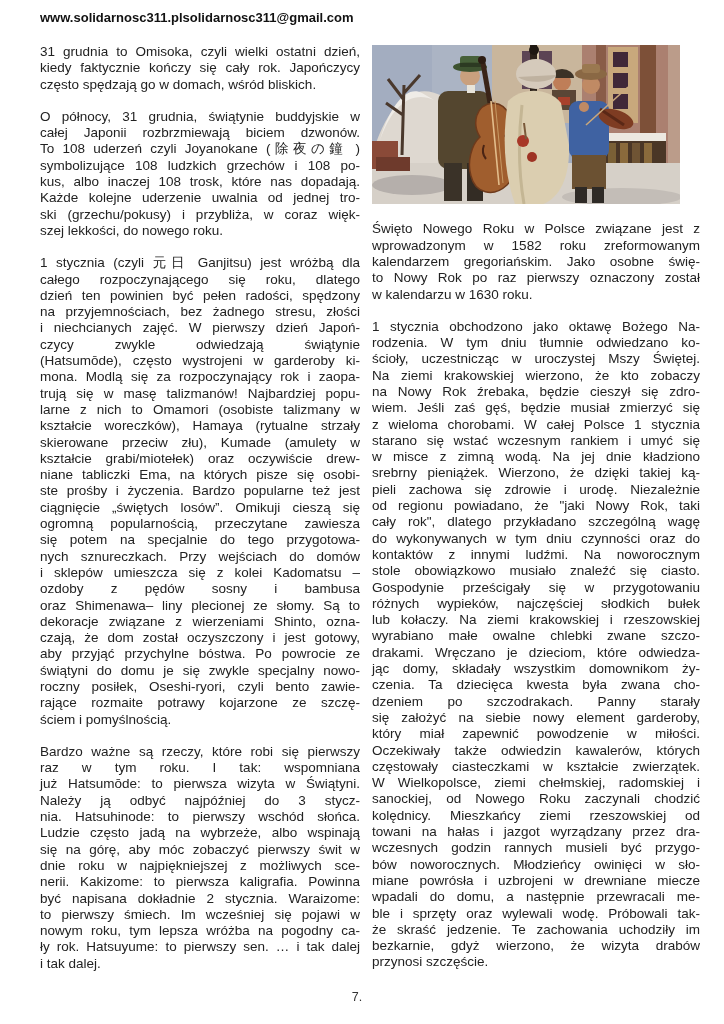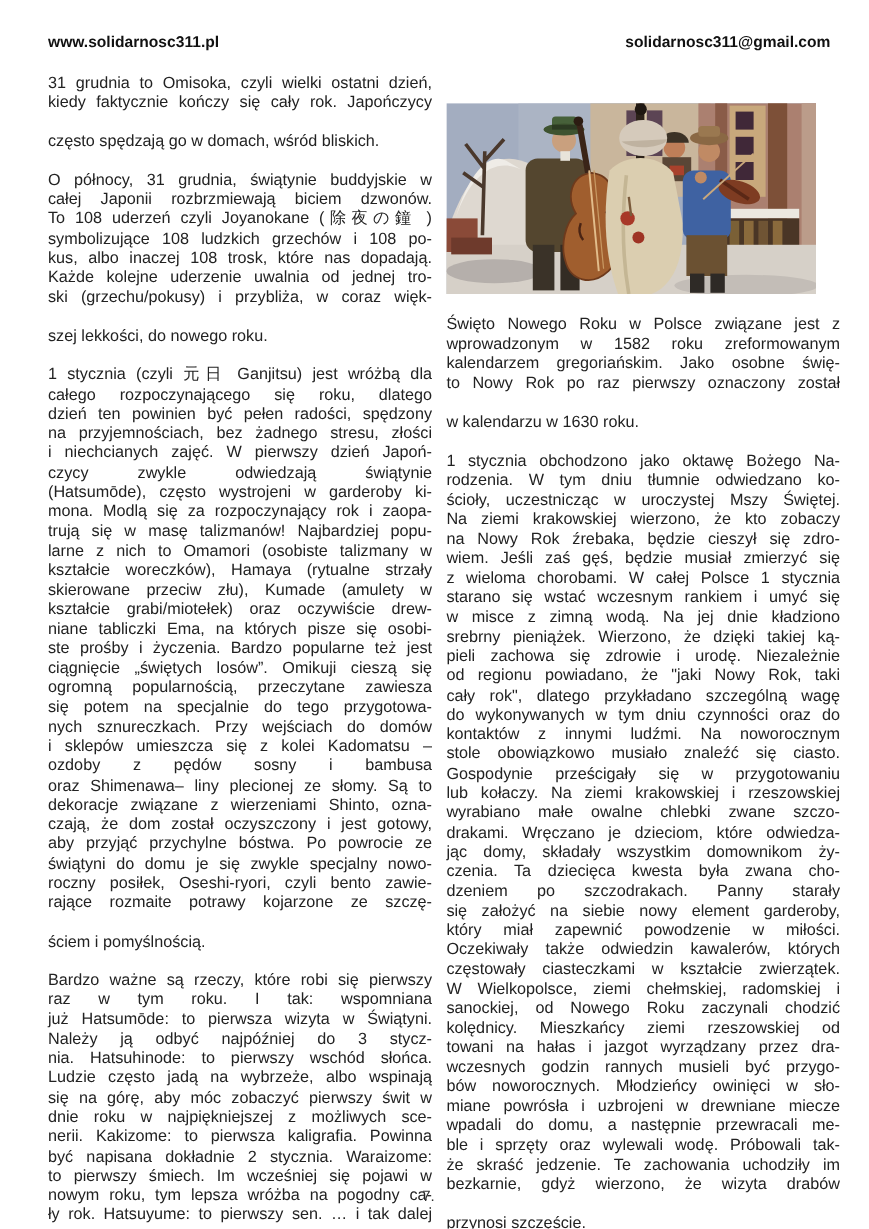--- a/index.html
+++ b/index.html
@@ -5,41 +5,41 @@
   html,body{margin:0;padding:0;background:#ffffff;}
   .page{
     position:relative;
     width:724px;height:1024px;
     background:#ffffff;
     overflow:hidden;
     font-family:"Liberation Sans","DejaVu Sans",sans-serif;
     color:#1f1f1f;
   }
   .hdr{
-    display:flex;justify-content:space-between;
-    padding:27px 32px 0 40px;
+    display:flex;justify-content:flex-start;
+    padding:10px 32px 0 40px;
     font-size:13px;font-weight:bold;color:#111;
   }
   .columns{
     display:flex;gap:12px;
     padding-left:40px;
     margin-top:19px;
     align-items:center;
   }
   .col{
     width:320px;
     font-size:13.5px;
     line-height:16.3px;
     color:#222;
   }
   .col.right{width:328px;}
   .para{margin:0 0 16px 0;}
   .para:last-child{margin-bottom:0;}
   .ln{display:block;text-align:justify;text-align-last:justify;}
-  .ln.last{text-align-last:auto;margin-top:16px;}
+  .ln.last{text-align-last:auto;}
   .painting{display:block;width:308px;height:159px;margin:0 0 17px 0;}
   .ftr{
     position:absolute;left:0;right:10px;bottom:20px;
     text-align:center;font-size:12.5px;color:#333;
   }
 </style>
 </head>
 <body>
 
 <div class="page">
@@ -232,20 +232,21 @@
             <span class="ln">starano się wstać wczesnym rankiem i umyć się</span>
             <span class="ln">w misce z zimną wodą. Na jej dnie kładziono</span>
             <span class="ln">srebrny pieniążek. Wierzono, że dzięki takiej ką-</span>
             <span class="ln">pieli zachowa się zdrowie i urodę. Niezależnie</span>
             <span class="ln">od regionu powiadano, że "jaki Nowy Rok, taki</span>
             <span class="ln">cały rok", dlatego przykładano szczególną wagę</span>
             <span class="ln">do wykonywanych w tym dniu czynności oraz do</span>
             <span class="ln">kontaktów z innymi ludźmi. Na noworocznym</span>
             <span class="ln">stole obowiązkowo musiało znaleźć się ciasto.</span>
             <span class="ln">Gospodynie prześcigały się w przygotowaniu</span>
+            <span class="ln">różnych wypieków, najczęściej słodkich bułek</span>
             <span class="ln">lub kołaczy. Na ziemi krakowskiej i rzeszowskiej</span>
             <span class="ln">wyrabiano małe owalne chlebki zwane szczo-</span>
             <span class="ln">drakami. Wręczano je dzieciom, które odwiedza-</span>
             <span class="ln">jąc domy, składały wszystkim domownikom ży-</span>
             <span class="ln">czenia. Ta dziecięca kwesta była zwana cho-</span>
             <span class="ln">dzeniem po szczodrakach. Panny starały</span>
             <span class="ln">się założyć na siebie nowy element garderoby,</span>
             <span class="ln">który miał zapewnić powodzenie w miłości.</span>
             <span class="ln">Oczekiwały także odwiedzin kawalerów, których</span>
             <span class="ln">częstowały ciasteczkami w kształcie zwierzątek.</span>

